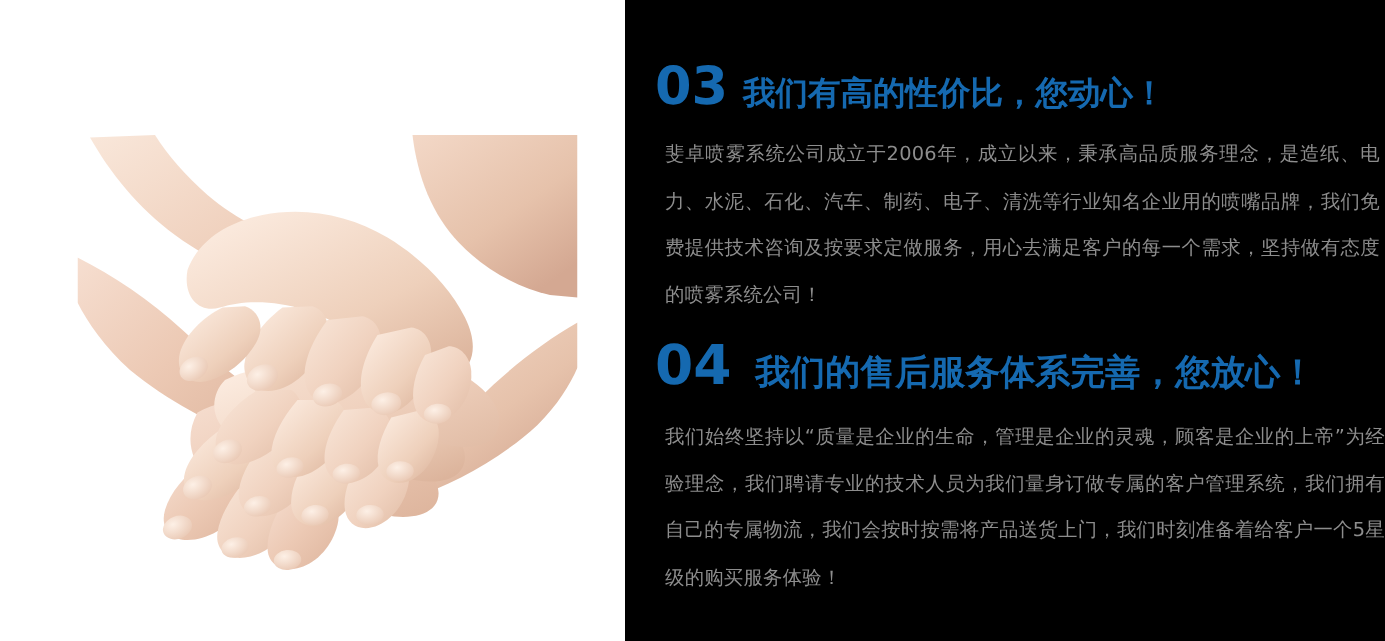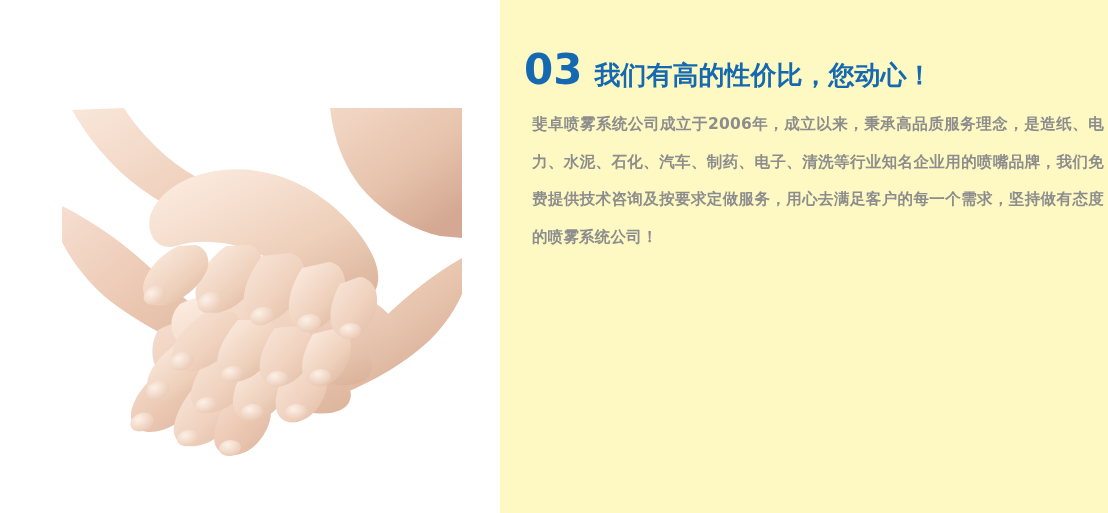--- a/index.html
+++ b/index.html
@@ -10,21 +10,21 @@
   body {
     width: 1108px;
     height: 513px;
     overflow: hidden;
     font-family: "DejaVu Sans", "Liberation Sans", sans-serif;
   }
   .page {
     position: relative;
     width: 1108px;
     height: 513px;
-    background: #fef9c3;
+    background: #000000;
   }
 
   
   .photo-panel {
     position: absolute;
     left: 0;
     top: 0;
     width: 500px;
     height: 513px;
     background: #ffffff;
@@ -87,21 +87,20 @@
   .paragraph {
     margin: 0;
     padding: 0;
     color: #8d8d8d;
     font-size: 15.5px;
     line-height: 37.5px;
     width: 572px;
     text-align: justify;
     text-justify: inter-ideograph;
     letter-spacing: 0.2px;
-    font-weight: bold;
   }
   .block-03 .paragraph { margin-top: 15px; margin-left: 8px; }
   .block-04 .paragraph { margin-top: 16px; margin-left: 8px; }
   .block-04 .paragraph { width: 576px; }
 </style>
 </head>
 <body>
 
 <div class="page">
 
@@ -236,15 +235,22 @@
   <div class="content">
 
     <div class="block block-03">
       <div class="heading">
         <span class="heading-num">03</span>
         <span class="heading-text">我们有高的性价比，您动心！</span>
       </div>
       <p class="paragraph">斐卓喷雾系统公司成立于2006年，成立以来，秉承高品质服务理念，是造纸、电力、水泥、石化、汽车、制药、电子、清洗等行业知名企业用的喷嘴品牌，我们免费提供技术咨询及按要求定做服务，用心去满足客户的每一个需求，坚持做有态度的喷雾系统公司！</p>
     </div>
 
+    <div class="block block-04">
+      <div class="heading">
+        <span class="heading-num">04</span>
+        <span class="heading-text">我们的售后服务体系完善，您放心！</span>
+      </div>
+      <p class="paragraph">我们始终坚持以“质量是企业的生命，管理是企业的灵魂，顾客是企业的上帝”为经验理念，我们聘请专业的技术人员为我们量身订做专属的客户管理系统，我们拥有自己的专属物流，我们会按时按需将产品送货上门，我们时刻准备着给客户一个5星级的购买服务体验！</p>
+    </div>
 
   </div>
 </div>
 
 </body></html>

